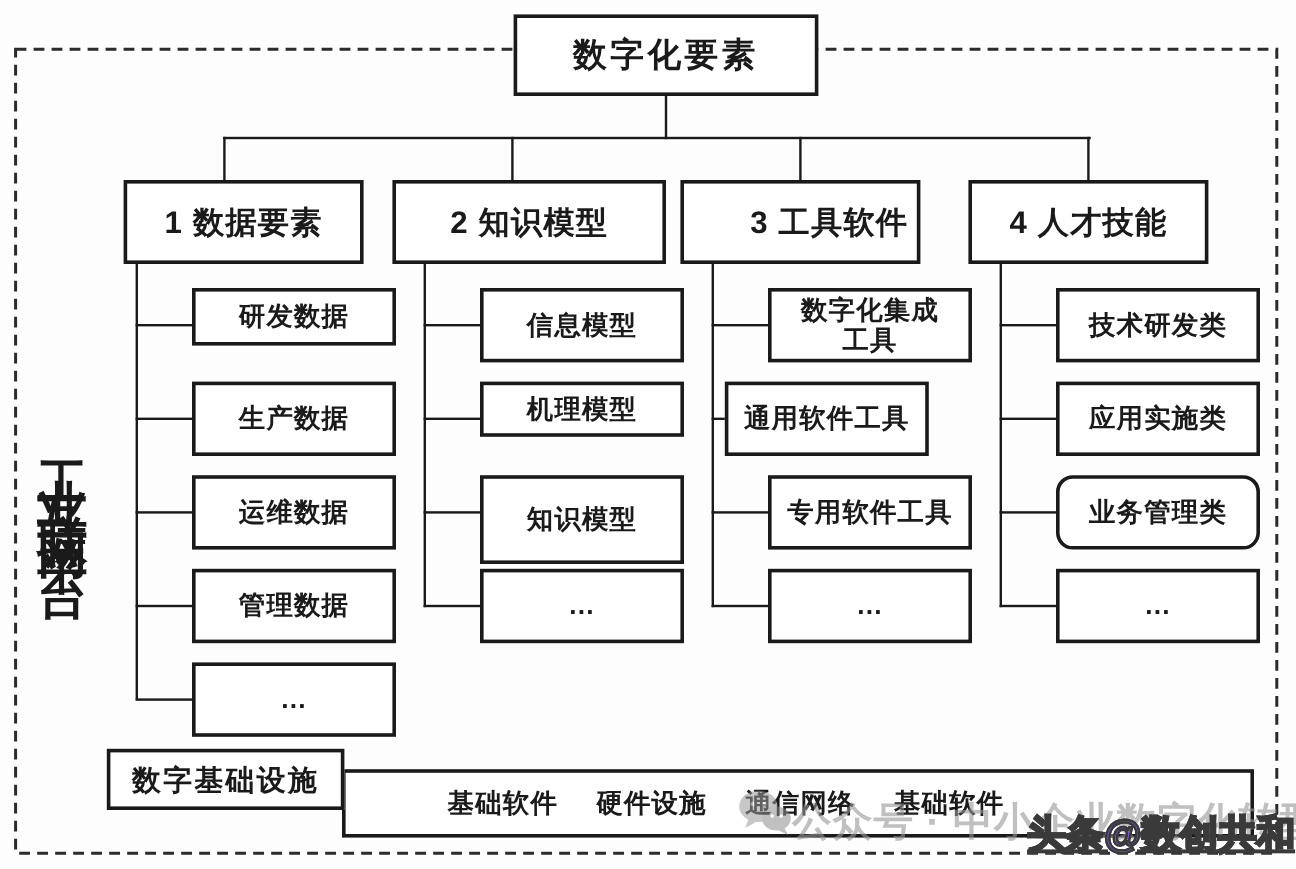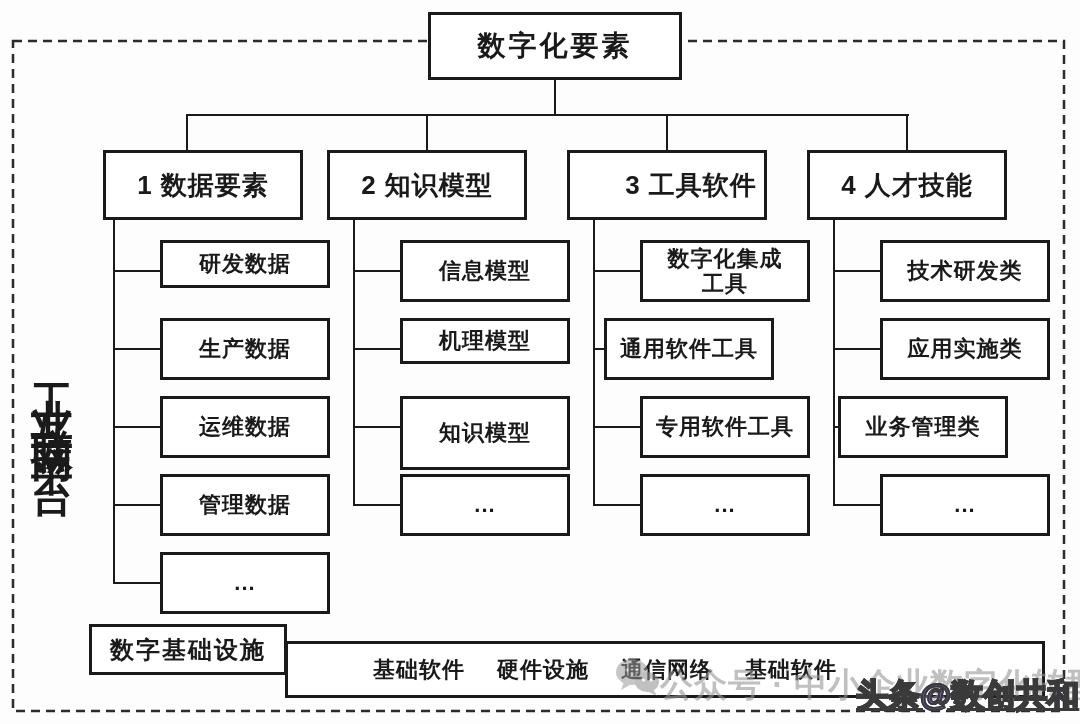--- a/index.html
+++ b/index.html
@@ -85,21 +85,21 @@
 <div class="box child" style="left:160px;top:396px;width:170px;height:62px;">
   <span>运维数据</span>
 </div>
 <div class="box child" style="left:160px;top:474px;width:170px;height:62px;">
   <span>管理数据</span>
 </div>
 <div class="box child" style="left:160px;top:552px;width:170px;height:62px;">
   <span>...</span>
 </div>
 
-<div class="box cat" style="left:327px;top:150px;width:200px;height:70px;">
+<div class="box cat" style="left:327px;top:150px;width:228px;height:70px;">
   <span>2 知识模型</span>
 </div>
 <div class="vline" style="left:353px;top:218px;height:288px;"></div>
 <div class="hline" style="left:353px;top:270px;width:47px;"></div>
 <div class="hline" style="left:353px;top:348px;width:47px;"></div>
 <div class="hline" style="left:353px;top:426px;width:47px;"></div>
 <div class="hline" style="left:353px;top:504px;width:47px;"></div>
 <div class="box child" style="left:400px;top:240px;width:170px;height:62px;">
   <span>信息模型</span>
 </div>
@@ -141,21 +141,21 @@
 <div class="hline" style="left:833px;top:270px;width:47px;"></div>
 <div class="hline" style="left:833px;top:348px;width:47px;"></div>
 <div class="hline" style="left:833px;top:426px;width:47px;"></div>
 <div class="hline" style="left:833px;top:504px;width:47px;"></div>
 <div class="box child" style="left:880px;top:240px;width:170px;height:62px;">
   <span>技术研发类</span>
 </div>
 <div class="box child" style="left:880px;top:318px;width:170px;height:62px;">
   <span>应用实施类</span>
 </div>
-<div class="box child" style="left:838px;top:396px;width:170px;height:62px;">
+<div class="box child" style="left:880px;top:396px;width:170px;height:62px;border-radius:14px;">
   <span>业务管理类</span>
 </div>
 <div class="box child" style="left:880px;top:474px;width:170px;height:62px;">
   <span>...</span>
 </div>
 
 <div class="foundation-bar">
   <span>基础软件</span>
   <span>硬件设施</span>
   <span>通信网络</span>

